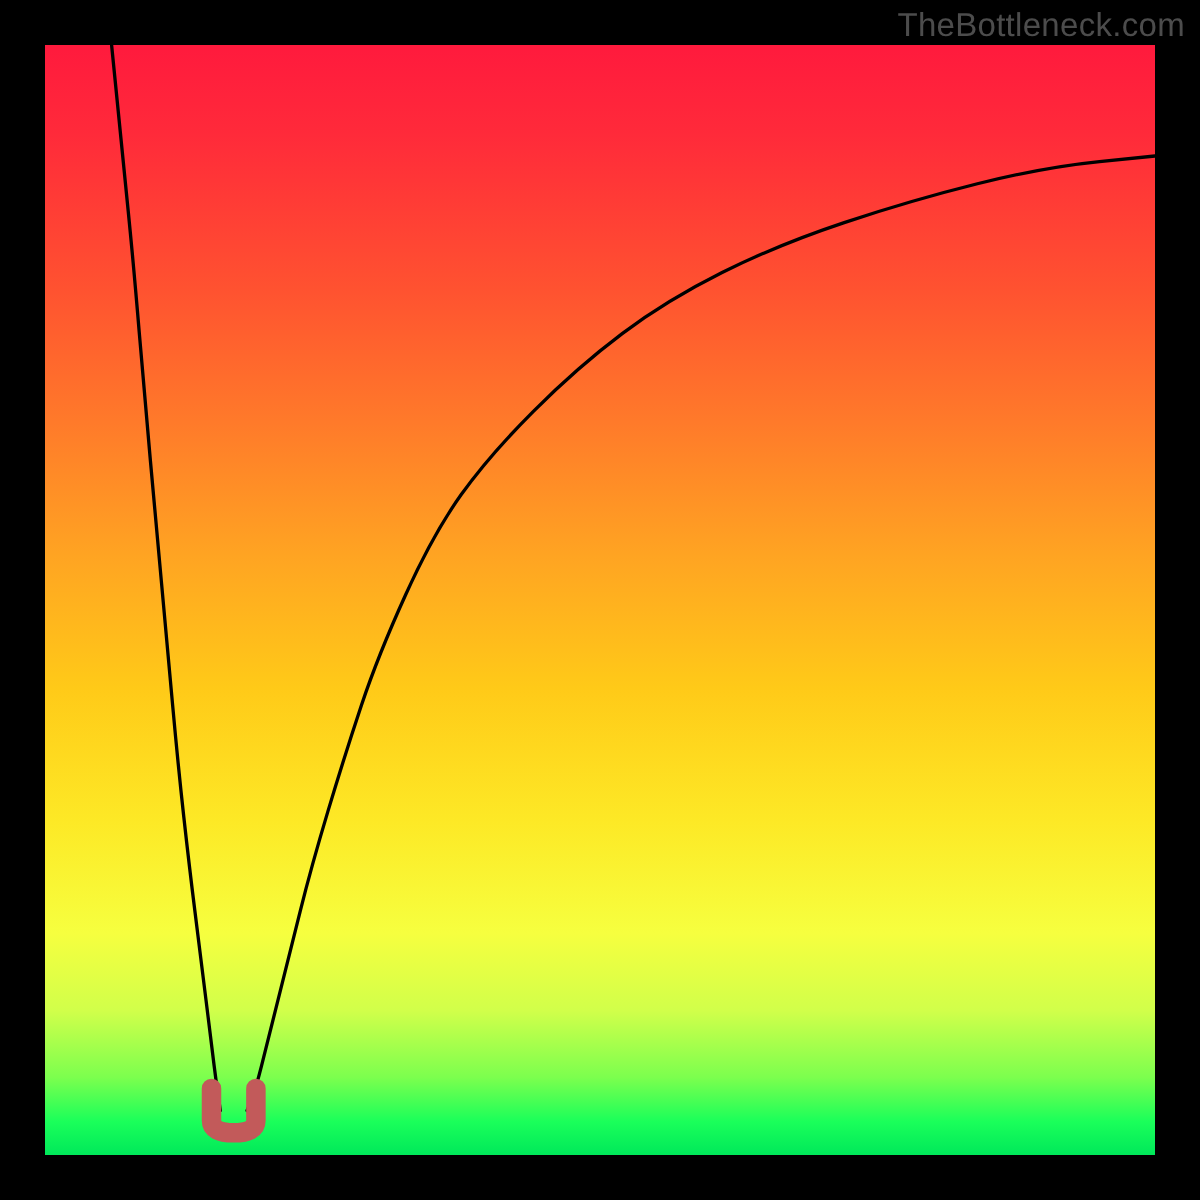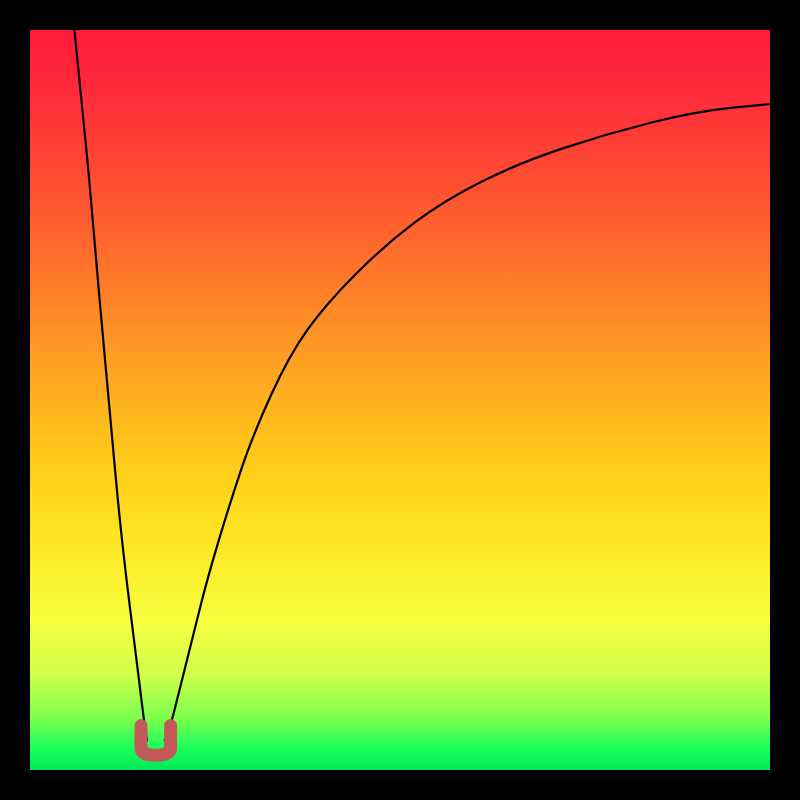--- a/index.html
+++ b/index.html
@@ -69,14 +69,15 @@
 
       <path d="M 44.4 0.0 Q 44.4 0.0 48.1 37.0 Q 51.8 74.0 55.5 111.0 Q 59.2 148.0 62.9 192.4 Q 66.6 236.8 70.3 277.5 Q 74.0 318.2 77.7 358.9 Q 81.4 399.6 85.1 440.3 Q 88.8 481.0 92.5 514.3 Q 96.2 547.6 99.9 577.2 Q 103.6 606.8 107.3 636.4 Q 111.0 666.0 112.8 680.8 Q 114.7 695.6 115.8 703.0 T 116.9 710.4" fill="none" stroke="#000" stroke-width="2.2" stroke-linecap="round"></path>
 
       <path d="M 134.7 710.4 Q 134.7 710.4 137.6 703.0 Q 140.6 695.6 144.3 680.8 Q 148.0 666.0 155.4 636.4 Q 162.8 606.8 170.2 577.2 Q 177.6 547.6 188.7 510.6 Q 199.8 473.6 210.9 440.3 Q 222.0 407.0 240.5 366.3 Q 259.0 325.6 277.5 299.7 Q 296.0 273.8 325.6 244.2 Q 355.2 214.6 384.8 192.4 Q 414.4 170.2 451.4 151.7 Q 488.4 133.2 532.8 118.4 Q 577.2 103.6 621.6 92.5 Q 666.0 81.4 703.0 77.7 T 740.0 74.0" fill="none" stroke="#000" stroke-width="2.2" stroke-linecap="round"></path>
 
       <path d="M 111.0 695.6 L 111.0 717.2 Q 111.0 725.2 125.8 725.2 Q 140.6 725.2 140.6 717.2 L 140.6 695.6" fill="none" stroke="#c25a5a" stroke-width="13" stroke-linecap="round" stroke-linejoin="round"></path>
     </svg>
 
   </div>
 
+  <div class="watermark">TheBottleneck.com</div>
 
 </div>
 
 </body></html>

